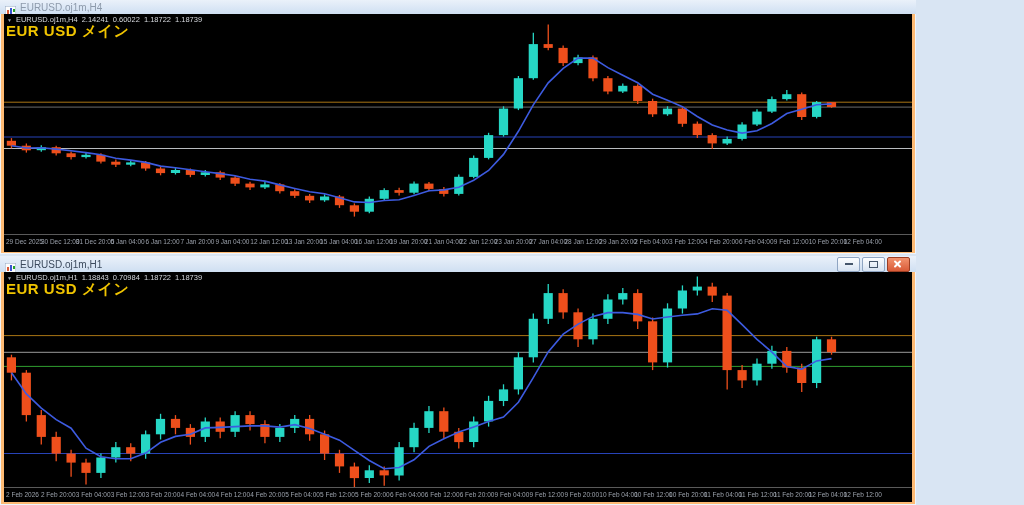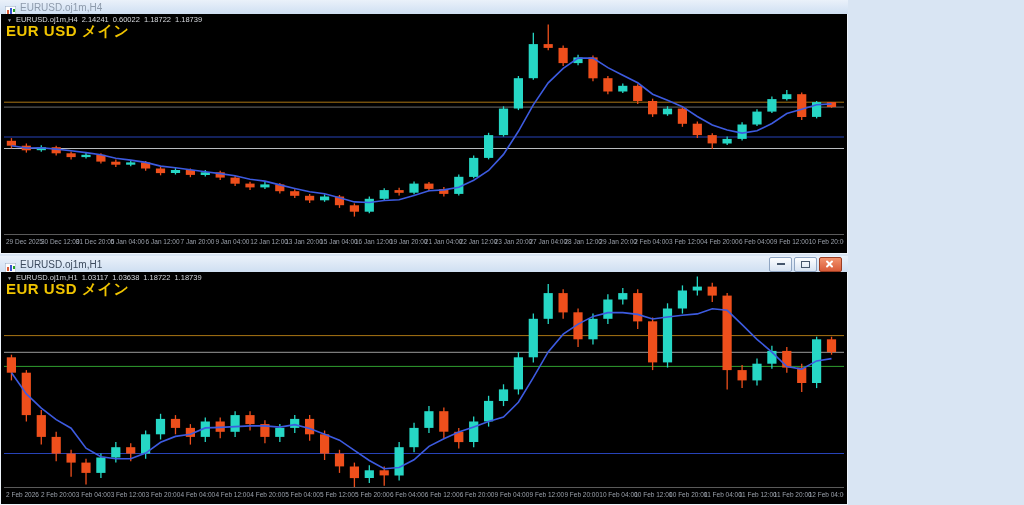--- a/index.html
+++ b/index.html
@@ -1,18 +1,18 @@
 <!DOCTYPE html>
 <html><head>
 <meta charset="utf-8">
 <style>
   html,body{margin:0;padding:0;width:1024px;height:505px;overflow:hidden;
     background:#d9e5f3;font-family:"Liberation Sans",sans-serif;}
   .mdi{position:relative;width:1024px;height:505px;}
-  .window{position:absolute;left:0;width:848px;background:#000000;
+  .window{position:absolute;left:0;width:916px;background:#fdba74;
     box-sizing:border-box;box-shadow:inset 0 0 0 1px #eef4fb;}
   #w0{top:0;height:254px;}
   #w1{top:256px;height:249px;}
   .titlebar{height:14px;display:flex;align-items:center;gap:4px;padding:0 6px 0 5px;
     background:linear-gradient(#eaf1fa,#cfdff2);}
   #w1 .titlebar{height:16px;}
   .wtitle{font-size:10px;color:#8d9aab;white-space:nowrap;}
   #w1 .wtitle{color:#3c4a5d;}
   .wicon{width:11px;height:10px;display:inline-block;}
   .winbtns{margin-left:auto;display:flex;gap:2px;}
@@ -404,22 +404,22 @@
             <line x1="812.6339285714286" x2="812.6339285714286" y1="64.7" y2="116.1" stroke="#26d7c5" stroke-width="1.3"></line>
             <rect x="808.0" y="67.3" width="9.2" height="43.7" fill="#26d7c5"></rect>
             <line x1="827.5446428571429" x2="827.5446428571429" y1="64.7" y2="82.7" stroke="#ee4f1c" stroke-width="1.3"></line>
             <rect x="822.9" y="67.3" width="9.2" height="12.8" fill="#ee4f1c"></rect>
             <polyline points="7.5,100.7 22.4,121.9 37.3,136.2 52.2,147.6 67.1,156.2 82.0,176.2 96.9,184.7 111.8,186.7 126.7,186.7 141.7,181.1 156.6,170.3 171.5,164.4 186.4,162.3 201.3,155.9 216.2,155.4 231.1,154.6 246.0,153.9 260.9,153.9 275.8,155.1 290.8,152.6 305.7,156.4 320.6,162.3 335.5,168.2 350.4,178.3 365.3,188.5 380.2,196.8 395.1,195.5 410.0,187.8 425.0,174.4 439.9,166.7 454.8,160.0 469.7,154.9 484.6,149.5 499.5,145.1 514.4,130.2 529.3,105.6 544.2,79.9 559.2,62.2 574.1,52.1 589.0,44.4 603.9,40.6 618.8,40.6 633.7,42.4 648.6,47.0 663.5,45.0 678.4,43.2 693.3,41.9 708.3,36.7 723.2,38.3 738.1,52.7 753.0,67.3 767.9,80.1 782.8,94.5 797.7,97.1 812.6,88.9 827.5,86.6" fill="none" stroke="#3d5be0" stroke-width="1.6"></polyline>
           </svg>
         <div class="plot-border"></div>
         <div class="info-line">
           <span class="dd">▼</span>
           <span>EURUSD.oj1m,H1</span>
-          <span>1.03117</span>
-          <span>1.03638</span>
+          <span>1.18843</span>
+          <span>0.70984</span>
           <span>1.18722</span>
           <span>1.18739</span>
         </div>
         <div class="main-label">EUR USD メイン</div>
         <div class="corner-label" style="color: rgb(39, 179, 55);">H1</div>
       </div>
       <div class="scale">
           <div class="tickmark" style="top: 5.00896px;"></div>
           <div class="tick" style="top: 1.00896px;">1.19325</div>
           <div class="tickmark" style="top: 22.9898px;"></div>

